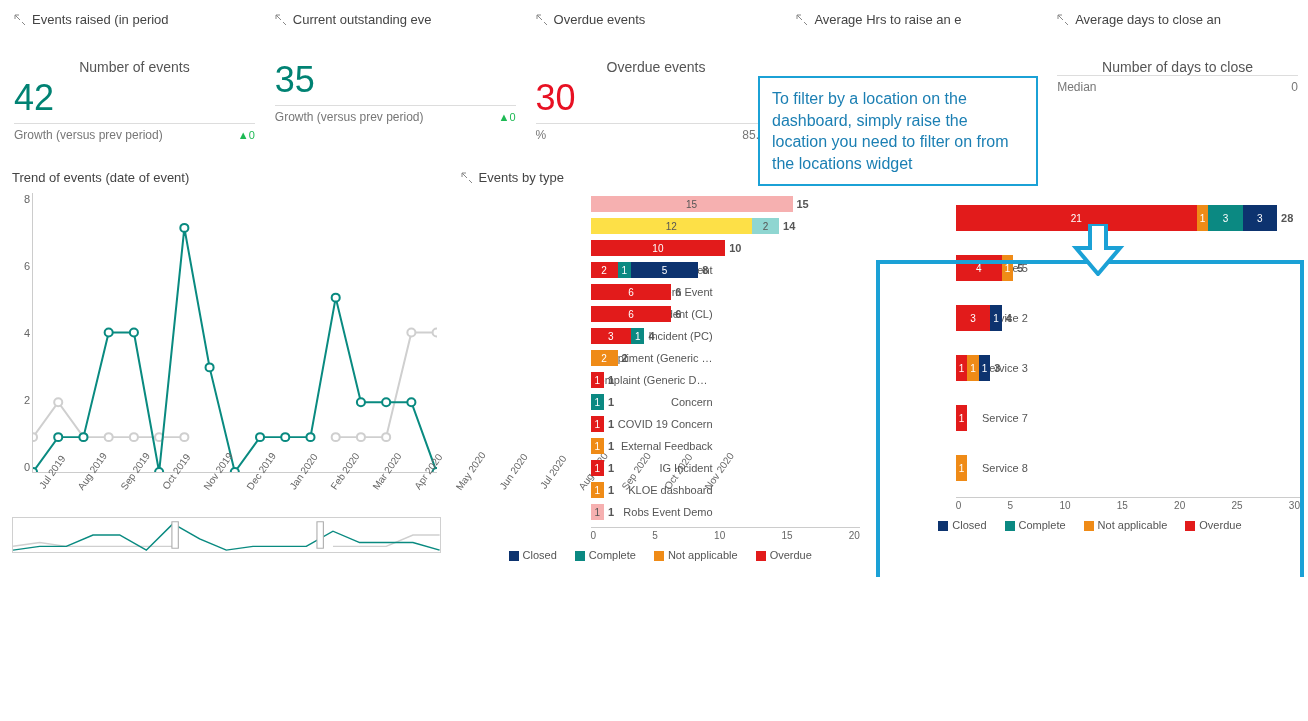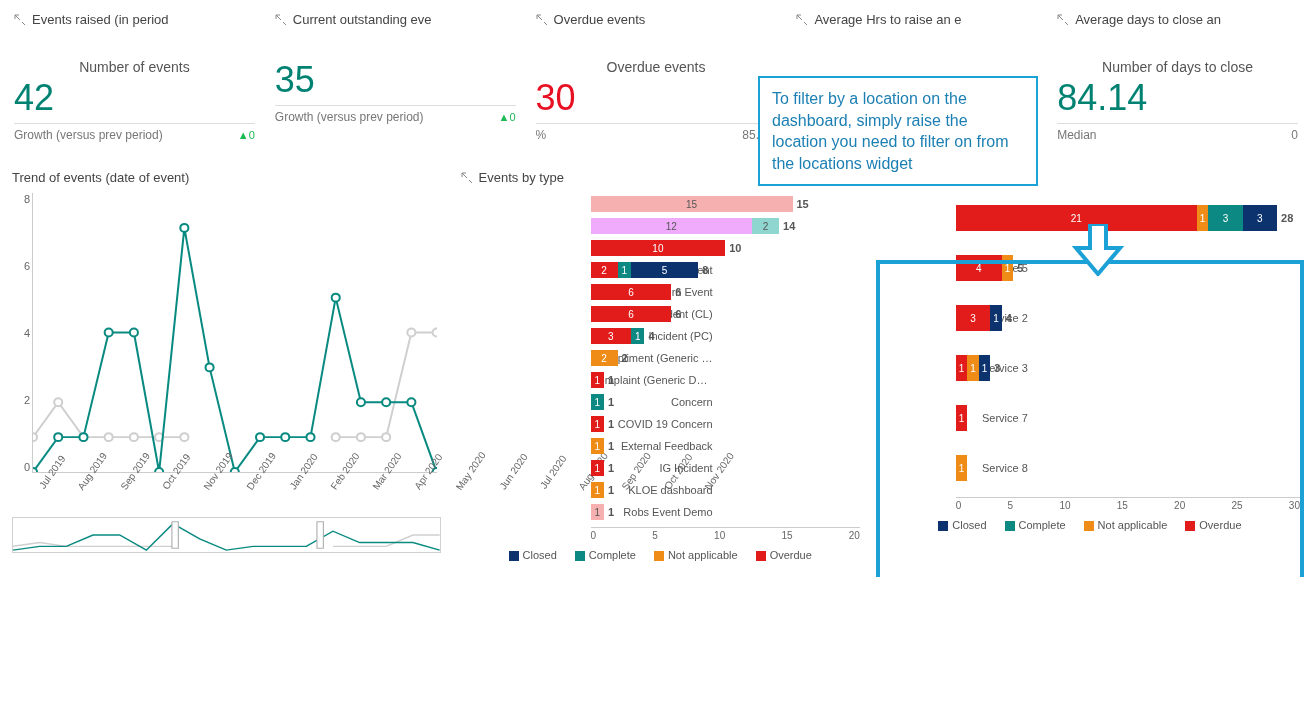--- a/index.html
+++ b/index.html
@@ -199,21 +199,20 @@
     <div class="kpi">
       <div class="kpi-title">
         <span class="focus-icon">
           <svg viewBox="0 0 12 12">
               <path d="M1 1h4M1 1v4M1 1l5 5M11 11l-3-3" stroke="#888" fill="none" stroke-width="1"></path>
             </svg>
         </span>
         <span>Average days to close an</span>
       </div>
       <div class="kpi-sub">Number of days to close</div>
-      <div class="kpi-value green">84.14</div>
       <div class="kpi-footer">
         <span>Median</span>
         <span>0</span>
       </div>
     </div>
   </div>
 
   <div class="callout">To filter by a location on the dashboard, simply raise the location you need to filter on from the locations widget</div>
   <div class="arrow-down">
     <svg width="56" height="52">
@@ -312,21 +311,21 @@
           <div class="hbar-row" style="position: relative;">
             <div class="hbar-label" style="width: 126px;">Complaint</div>
             <div class="hbar-track">
               <div class="seg" style="width: 75%; background: rgb(246, 176, 176); color: rgb(85, 85, 85);">15</div>
               <span class="hbar-total">15</span>
             </div>
           </div>
           <div class="hbar-row" style="position: relative;">
             <div class="hbar-label" style="width: 126px;">Untoward Event (SC)</div>
             <div class="hbar-track">
-              <div class="seg" style="width: 60%; background: #f0abfc; color: rgb(85, 85, 85);">12</div>
+              <div class="seg" style="width: 60%; background: #fde047; color: rgb(85, 85, 85);">12</div>
               <div class="seg" style="width: 10%; background: rgb(143, 214, 209); color: rgb(85, 85, 85);">2</div>
               <span class="hbar-total">14</span>
             </div>
           </div>
           <div class="hbar-row" style="position: relative;">
             <div class="hbar-label" style="width: 126px;">Incident (Generic Dem…</div>
             <div class="hbar-track">
               <div class="seg" style="width: 50%; background: rgb(226, 27, 27);">10</div>
               <span class="hbar-total">10</span>
             </div>

